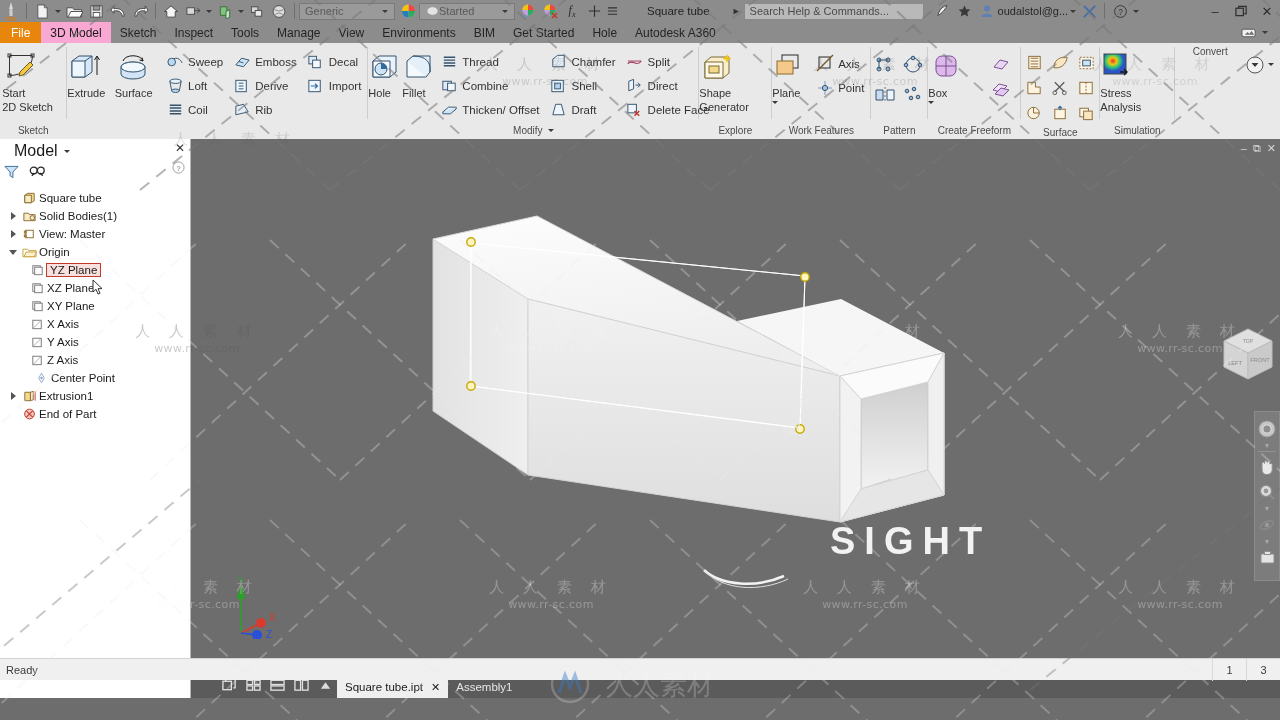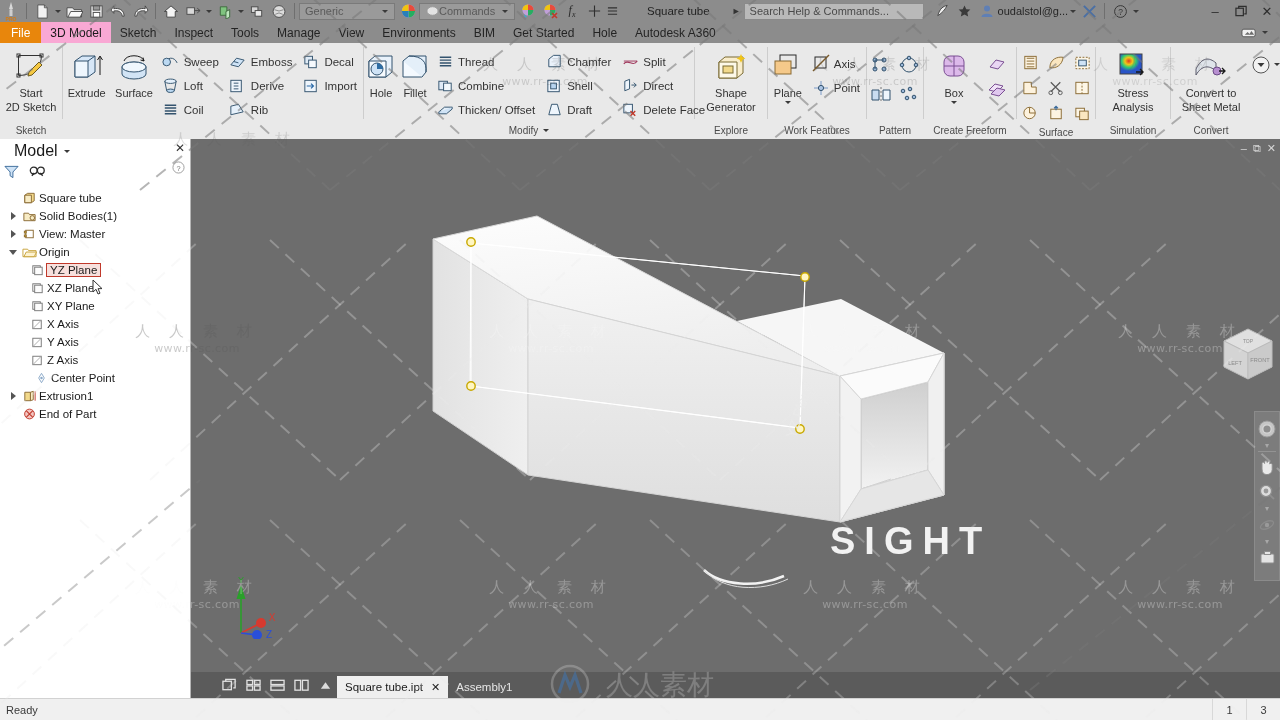--- a/index.html
+++ b/index.html
@@ -74,21 +74,21 @@
   }
   .panel { position: relative; display: flex; flex-direction: column; height: 96px; }
   .panel-body { flex: 1 1 auto; display: flex; align-items: flex-start; padding-top: 3px; }
   .panel-label {
     height: 17px; font-size: 10px; color: #4a4a4a;
     display: flex; align-items: center; justify-content: center; white-space: nowrap;
   }
   .panel-div { width: 1px; background: #cdcdcd; margin-top: 4px; margin-bottom: 20px; flex: 0 0 auto; }
 
   .big-btn {
-    width: 62px; display: flex; flex-direction: column; align-items: center;
+    width: 62px; display: flex; flex-direction: column; align-items: flex-start;
     font-size: 11px; color: #333; text-align: center; line-height: 12px; padding-top: 3px;
   }
   .big-btn .ico { height: 36px; display: flex; align-items: center; justify-content: center; }
   .big-btn .lbl { padding-top: 2px; }
 
   .col-small { display: flex; flex-direction: column; justify-content: flex-start; padding-top: 4px; }
   .sm-btn {
     height: 24px; display: flex; align-items: center;
     font-size: 11.5px; color: #333; padding-right: 6px; white-space: nowrap;
   }
@@ -143,21 +143,21 @@
   .vlayout { width: 24px; height: 26px; display: flex; align-items: center; justify-content: center; }
   .dtab {
     height: 22px; display: flex; align-items: center; padding: 0 8px;
     font-size: 11.5px; color: #e6e6e6; white-space: nowrap;
   }
   .dtab.active { background: #efefef; color: #1a1a1a; }
   .dtab .x { margin-left: 8px; font-size: 11px; }
 
   
   .statusbar {
-    position: absolute; top: 698px; left: 0; width: 1280px; height: 22px;
+    position: absolute; top: 658px; left: 0; width: 1280px; height: 22px;
     background: #f0f0f0; border-top: 1px solid #d2d2d2;
     display: flex; align-items: center; font-size: 11px; color: #3a3a3a;
   }
   .st-left { padding-left: 6px; flex: 1 1 auto; }
   .st-cell { width: 34px; text-align: center; border-left: 1px solid #d8d8d8; height: 22px; line-height: 22px; }
 
   
   .wm-layer { position: absolute; inset: 0; pointer-events: none; z-index: 40; }
   .wm-cn {
     position: absolute; text-align: center; color: rgba(250,250,250,0.30);
@@ -268,21 +268,21 @@
           <path d="M8.5 14.6 A6.6 6.6 0 0 1 1.9 8 L8.5 8 Z" fill="#2980b9"></path>
           <path d="M1.9 8 A6.6 6.6 0 0 1 8.5 1.4 L8.5 8 Z" fill="#f1c40f"></path>
         </svg>
     </div>
     <div class="combo" style="width:96px">
       <span class="cdrop">
         <svg width="13" height="12" viewBox="0 0 14 12">
             <ellipse cx="7" cy="6" rx="6" ry="4.6" fill="#e3e3e3" stroke="#999"></ellipse>
           </svg>
       </span>
-      <span class="cval">Commands</span>
+      <span class="cval">Started</span>
       <span class="cdrop">
           <i class="caret-d"></i>
         </span>
     </div>
     <div class="qat-btn">
       <svg width="17" height="16" viewBox="0 0 17 16">
           <circle cx="8" cy="7" r="5.6" fill="#c0a0d8"></circle>
           <path d="M8 1.4 A5.6 5.6 0 0 1 13.6 7 L8 7 Z" fill="#e74c3c"></path>
           <path d="M8 7 L13.6 7 A5.6 5.6 0 0 1 8 12.6 Z" fill="#27ae60"></path>
           <path d="M2.4 7 A5.6 5.6 0 0 1 8 1.4 L8 7 Z" fill="#f1c40f"></path>
@@ -846,33 +846,20 @@
           </span>
           <span class="lbl">Stress</span>
           <span class="lbl">Analysis</span>
         </div>
       </div>
       <div class="panel-label">Simulation</div>
     </div>
     <div class="panel-div"></div>
 
     <div class="panel" style="width:84px">
-      <div class="panel-body" style="justify-content:center">
-        <div class="big-btn" style="width:80px">
-          <span class="ico">
-            <svg width="36" height="32" viewBox="0 0 36 32">
-              <path d="M3 18 C9 6 16 6 23 12 L23 20 C16 14 9 14 3 24 Z" fill="#dfe4ea" stroke="#5a5a6a"></path>
-              <circle cx="24" cy="20" r="4" fill="#b78fd0" stroke="#6a4a85"></circle>
-              <path d="M26 20 h6 M29 17 l3 3 -3 3" fill="none" stroke="#1a1a1a" stroke-width="1.3"></path>
-            </svg>
-          </span>
-          <span class="lbl">Convert to</span>
-          <span class="lbl">Sheet Metal</span>
-        </div>
-      </div>
       <div class="panel-label">Convert</div>
     </div>
 
     <div style="flex:1 1 auto"></div>
     <div style="display:flex;align-items:flex-start;padding-top:12px;padding-right:6px">
       <span>
         <svg width="20" height="20" viewBox="0 0 20 20">
             <circle cx="10" cy="10" r="8" fill="#f2f2f2" stroke="#555"></circle>
             <path d="M6.5 8 h7 l-3.5 4 z" fill="#3a3a3a"></path>
           </svg>

